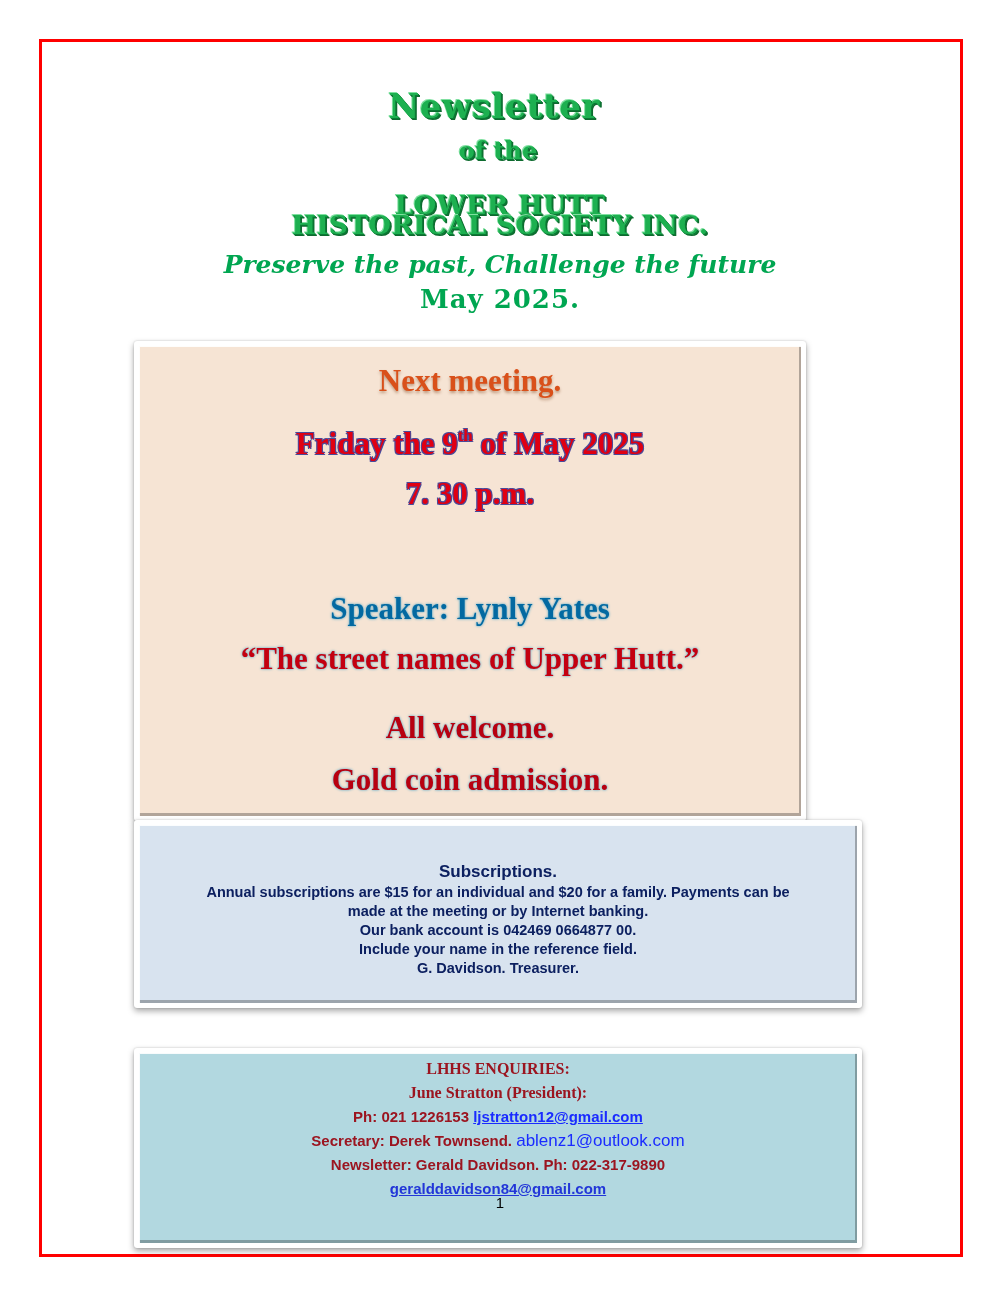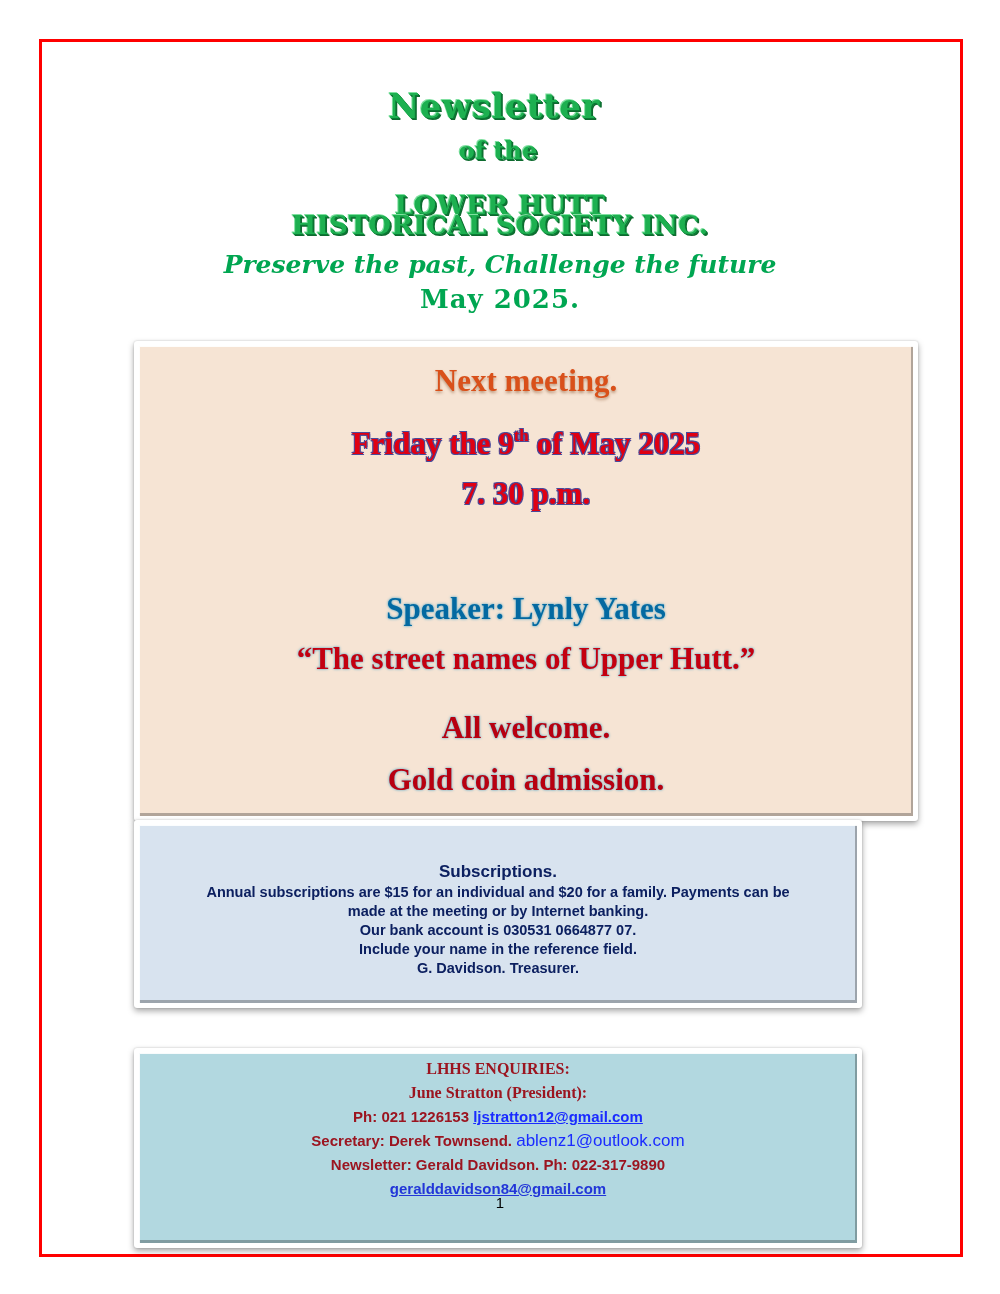--- a/index.html
+++ b/index.html
@@ -33,21 +33,21 @@
   .box-frame {
     position: absolute; background: #ffffff;
     box-shadow: 0 3px 6px rgba(0,0,0,0.35), 0 0 2px rgba(0,0,0,0.2);
     border-radius: 3px;
   }
   .box-fill {
     position: absolute; left: 5px; top: 5px; right: 5px; bottom: 5px;
     box-shadow: inset 1px 1px 0 rgba(255,255,255,0.9), inset -2px -3px 0 rgba(0,0,0,0.28);
   }
 
-  .meeting-frame { left: 134px; top: 341px; width: 744px; height: 480px; padding-left: 40px; }
+  .meeting-frame { left: 134px; top: 341px; width: 672px; height: 480px; }
   .meeting-fill { background: #f6e4d4; }
   .subs-frame { left: 134px; top: 820px; width: 728px; height: 188px; }
   .subs-fill { background: #d8e3ef; }
   .enq-frame { left: 134px; top: 1048px; width: 728px; height: 200px; }
   .enq-fill { background: #b2d8e0; }
 
   .m-line {
     position: absolute; left: 0; width: 100%; text-align: center;
     font-family: "Liberation Serif", serif; font-weight: bold; white-space: nowrap;
   }
@@ -117,21 +117,21 @@
     <div class="m-line m-gold">Gold coin admission.</div>
   </div>
 </section>
 
 <section class="box-frame subs-frame">
   <div class="box-fill subs-fill">
     <div class="s-content">
       <div class="s-title"><span>Subscriptions</span><span>.</span></div>
       <div>Annual subscriptions are $15 for an individual and $20 for a family. Payments can be</div>
       <div>made at the meeting or by Internet banking.</div>
-      <div>Our bank account is 030531 0664877 07.</div>
+      <div>Our bank account is 042469 0664877 00.</div>
       <div>Include your name in the reference field.</div>
       <div>G. Davidson. Treasurer.</div>
     </div>
   </div>
 </section>
 
 <section class="box-frame enq-frame">
   <div class="box-fill enq-fill">
     <div class="e-content">
       <div class="e-line e-serif">LHHS ENQUIRIES:</div>

